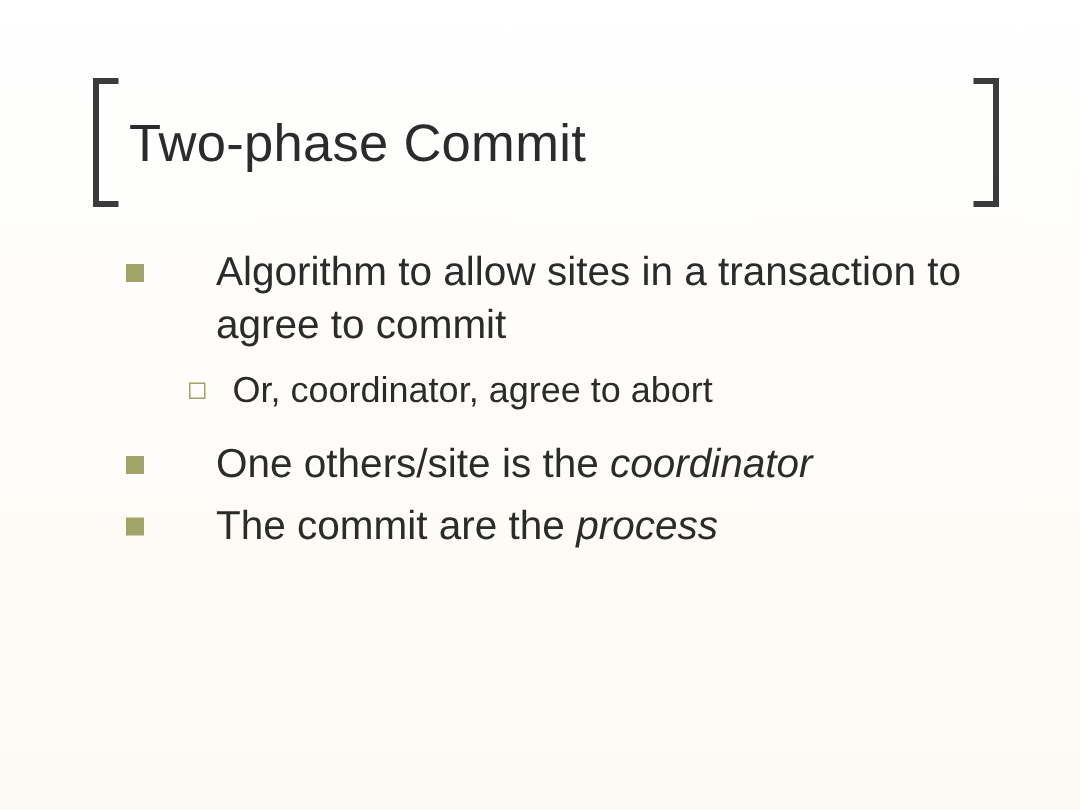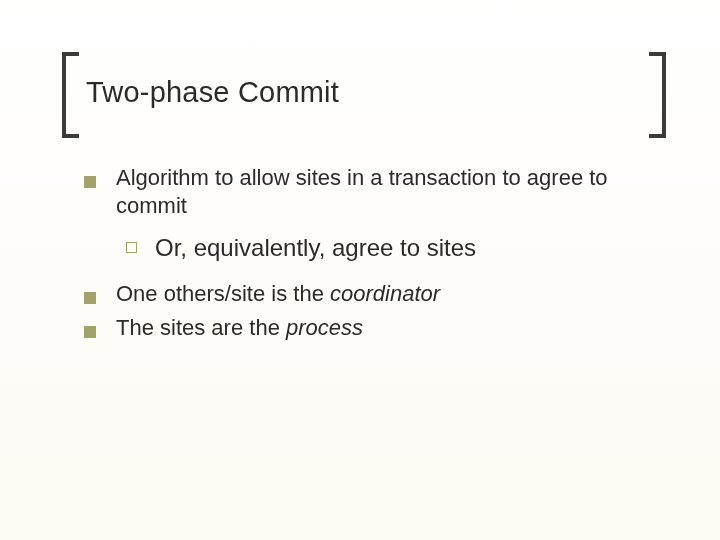--- a/index.html
+++ b/index.html
@@ -19,21 +19,21 @@
     height: 86px;
     width: 17px;
     top: 52px;
   }
   .bracket.left { left: 62px; border-left: 4px solid #3b3b3b; }
   .bracket.right { left: 649px; border-right: 4px solid #3b3b3b; }
   .title {
     position: absolute;
     top: 76px;
     left: 86px;
-    font-size: 29px;
+    font-size: 35px;
     font-weight: 400;
     letter-spacing: 0.2px;
   }
   .content {
     position: absolute;
     top: 164px;
     left: 84px;
     right: 54px;
   }
   .l1 {
@@ -43,22 +43,23 @@
   }
   .l1 .bullet {
     width: 12px;
     height: 12px;
     background: #a2a368;
     flex: 0 0 auto;
     margin-top: 12px;
     margin-right: 20px;
   }
   .l1 .text {
-    font-size: 22px;
+    font-size: 27px;
     line-height: 1.28;
+    margin-left: 28px;
   }
   .l2 {
     display: flex;
     align-items: flex-start;
     margin-left: 42px;
     margin-top: 12px;
     margin-bottom: 16px;
   }
   .l2 .bullet {
     width: 11px;
@@ -84,30 +85,30 @@
 
 <div class="content">
 
   <div class="l1">
     <span class="bullet"></span>
     <span class="text">Algorithm to allow sites in a transaction to agree to commit</span>
   </div>
 
   <div class="l2">
     <span class="bullet"></span>
-    <span class="text">Or, equivalently, agree to sites</span>
+    <span class="text">Or, coordinator, agree to abort</span>
   </div>
 
   <div class="l1">
     <span class="bullet"></span>
     <span class="text">
       <span>One others/site is the </span><em class="it">coordinator</em>
     </span>
   </div>
 
   <div class="l1">
     <span class="bullet"></span>
     <span class="text">
-      <span>The sites are the </span><em class="it">process</em>
+      <span>The commit are the </span><em class="it">process</em>
     </span>
   </div>
 
 </div>
 
 </body></html>

